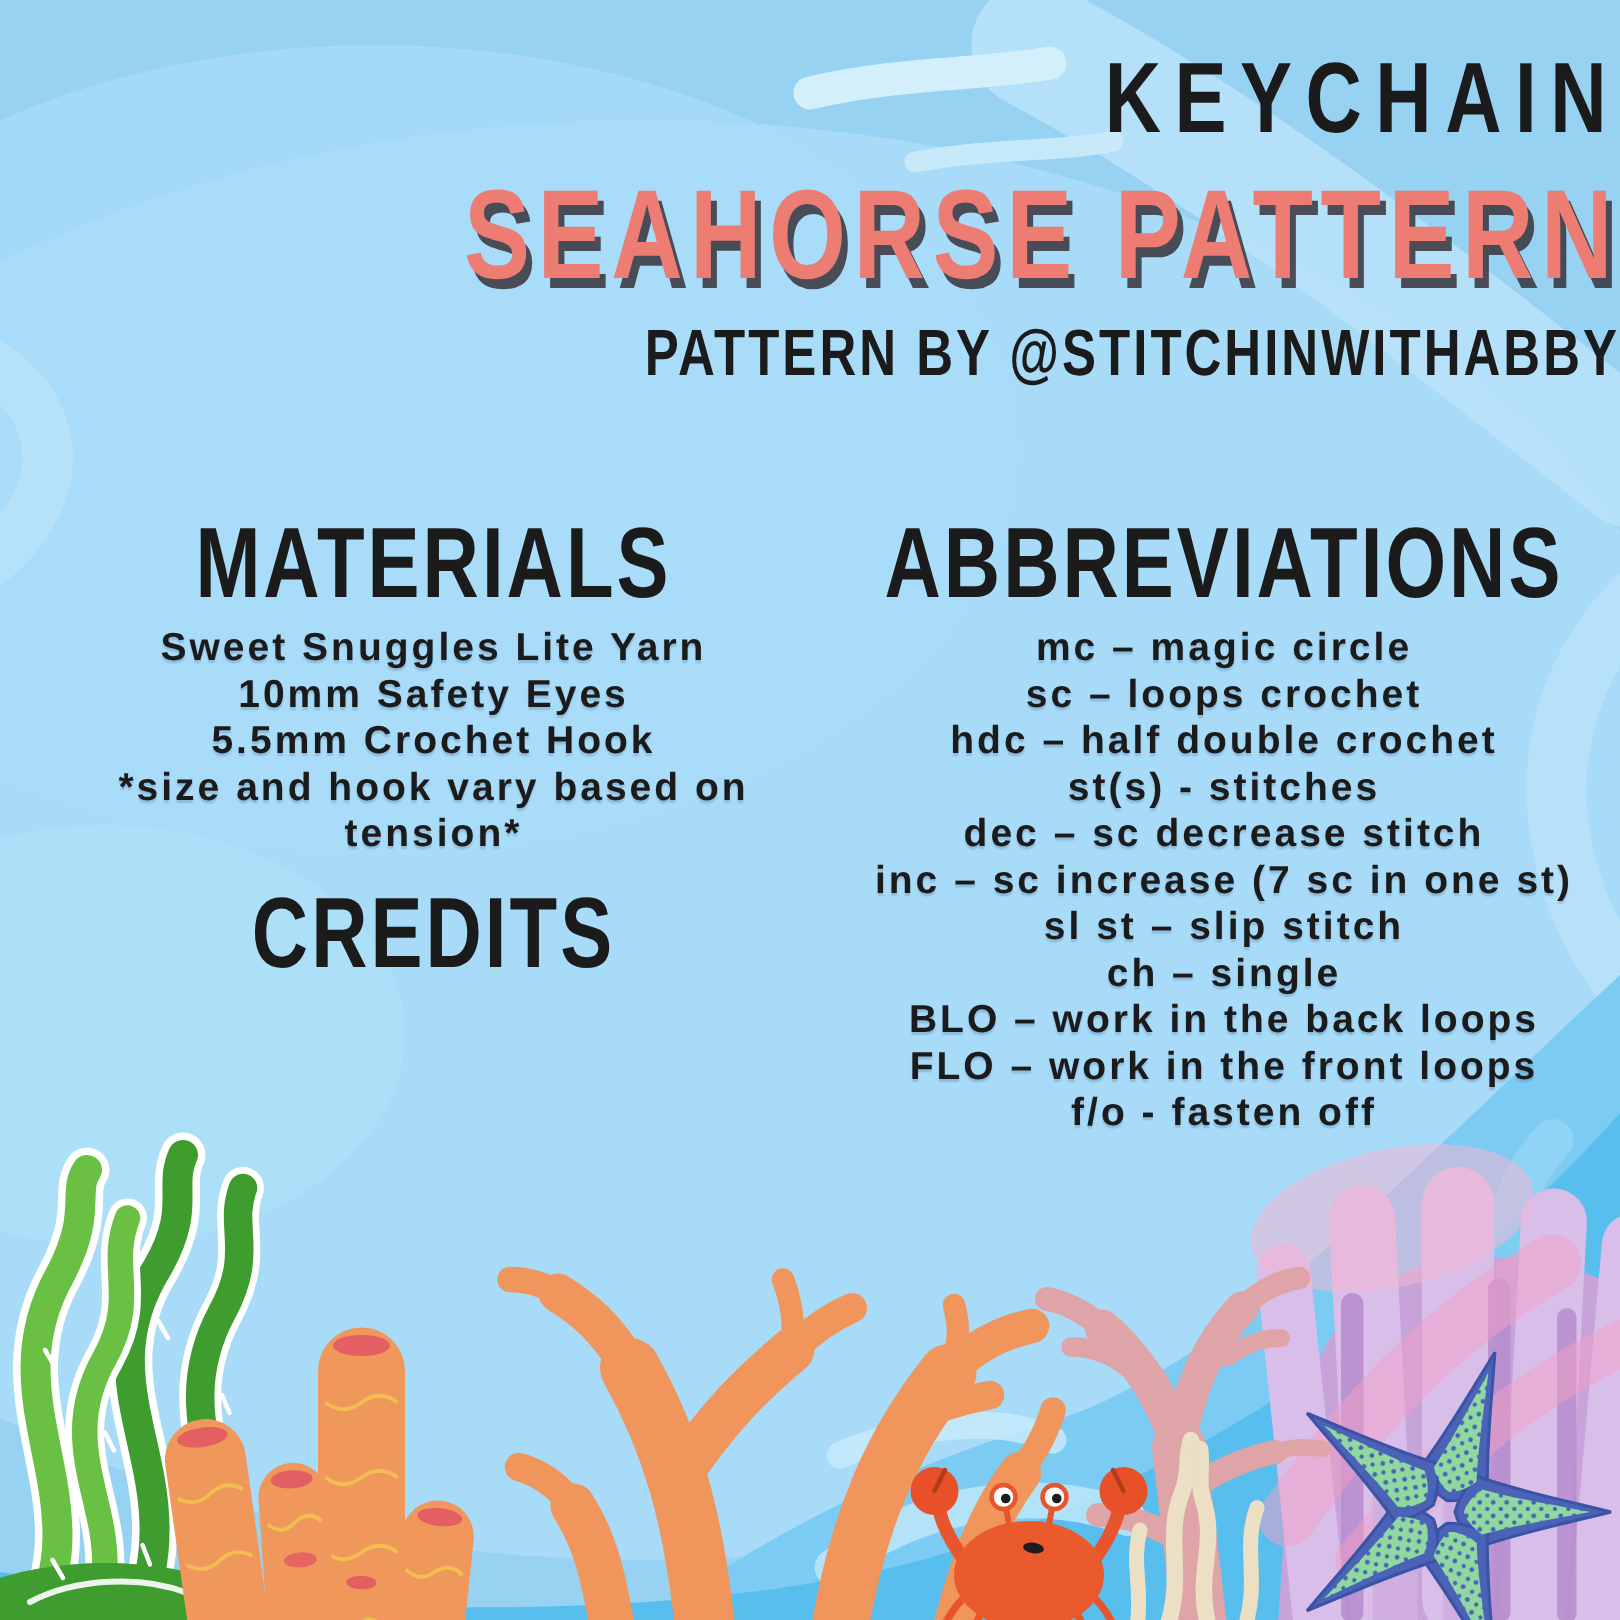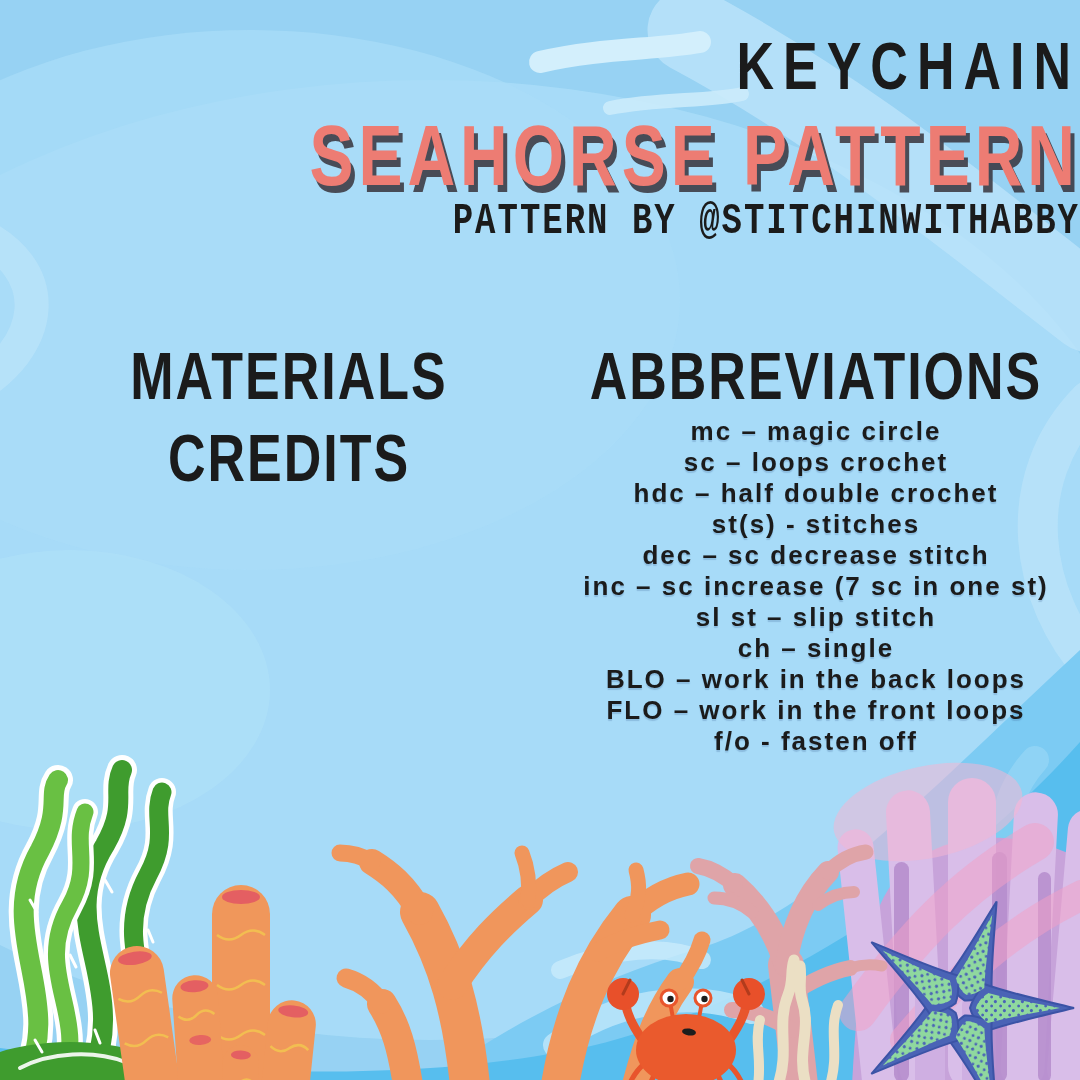--- a/index.html
+++ b/index.html
@@ -14,21 +14,21 @@
   .bg{z-index:0;}
   .deco{z-index:1;}
   .content{position:absolute;z-index:2;left:0;top:0;width:1080px;height:1080px;}
 
   .hdr{position:absolute;top:36px;left:0;width:1080px;text-align:right;}
   .script{display:inline-block;transform:scaleY(1.28);transform-origin:50% 50%;font-weight:bold;color:#1B1B1B;}
   .kicker .script{font-size:52px;letter-spacing:9px;}
   .title-line{margin-top:22px;}
   .title-line .script{font-size:66px;letter-spacing:5px;color:#ED7C73;
       text-shadow:4px 5px 0 rgba(48,40,46,0.8);}
-  .byline-line{margin-top:8px;font-family:Liberation Mono, monospace;}
+  .byline-line{margin-top:23px;}
   .byline-line .script{font-size:34px;letter-spacing:2px;}
 
   .col{position:absolute;text-align:center;color:#1B1B1B;}
   .col-left{left:50px;top:346px;width:478px;}
   .col-right{left:560px;top:346px;width:512px;}
   h2{margin:0 0 10px 0;text-align:center;}
   h2 .script{font-size:52px;letter-spacing:2px;}
   .body-text{
     font-weight:bold;font-size:26px;line-height:31px;letter-spacing:2px;
     color:#1B1B1B;text-shadow:0 2px 1px rgba(60,100,150,0.25);
@@ -218,20 +218,26 @@
 
   <div class="content">
     <div class="hdr">
       <div class="kicker"><span class="script">KEYCHAIN</span></div>
       <div class="title-line"><span class="script">SEAHORSE PATTERN</span></div>
       <div class="byline-line"><span class="script">PATTERN BY @STITCHINWITHABBY</span></div>
     </div>
 
     <section class="col col-left">
       <h2><span class="script">MATERIALS</span></h2>
+      <div class="body-text">
+        <div>Sweet Snuggles Lite Yarn</div>
+        <div>10mm Safety Eyes</div>
+        <div>5.5mm Crochet Hook</div>
+        <div>*size and hook vary based on tension*</div>
+      </div>
       <h2 class="credits-head"><span class="script">CREDITS</span></h2>
     </section>
 
     <section class="col col-right">
       <h2><span class="script">ABBREVIATIONS</span></h2>
       <div class="body-text">
         <div>mc – magic circle</div>
         <div>sc – loops crochet</div>
         <div>hdc – half double crochet</div>
         <div>st(s) - stitches</div>

